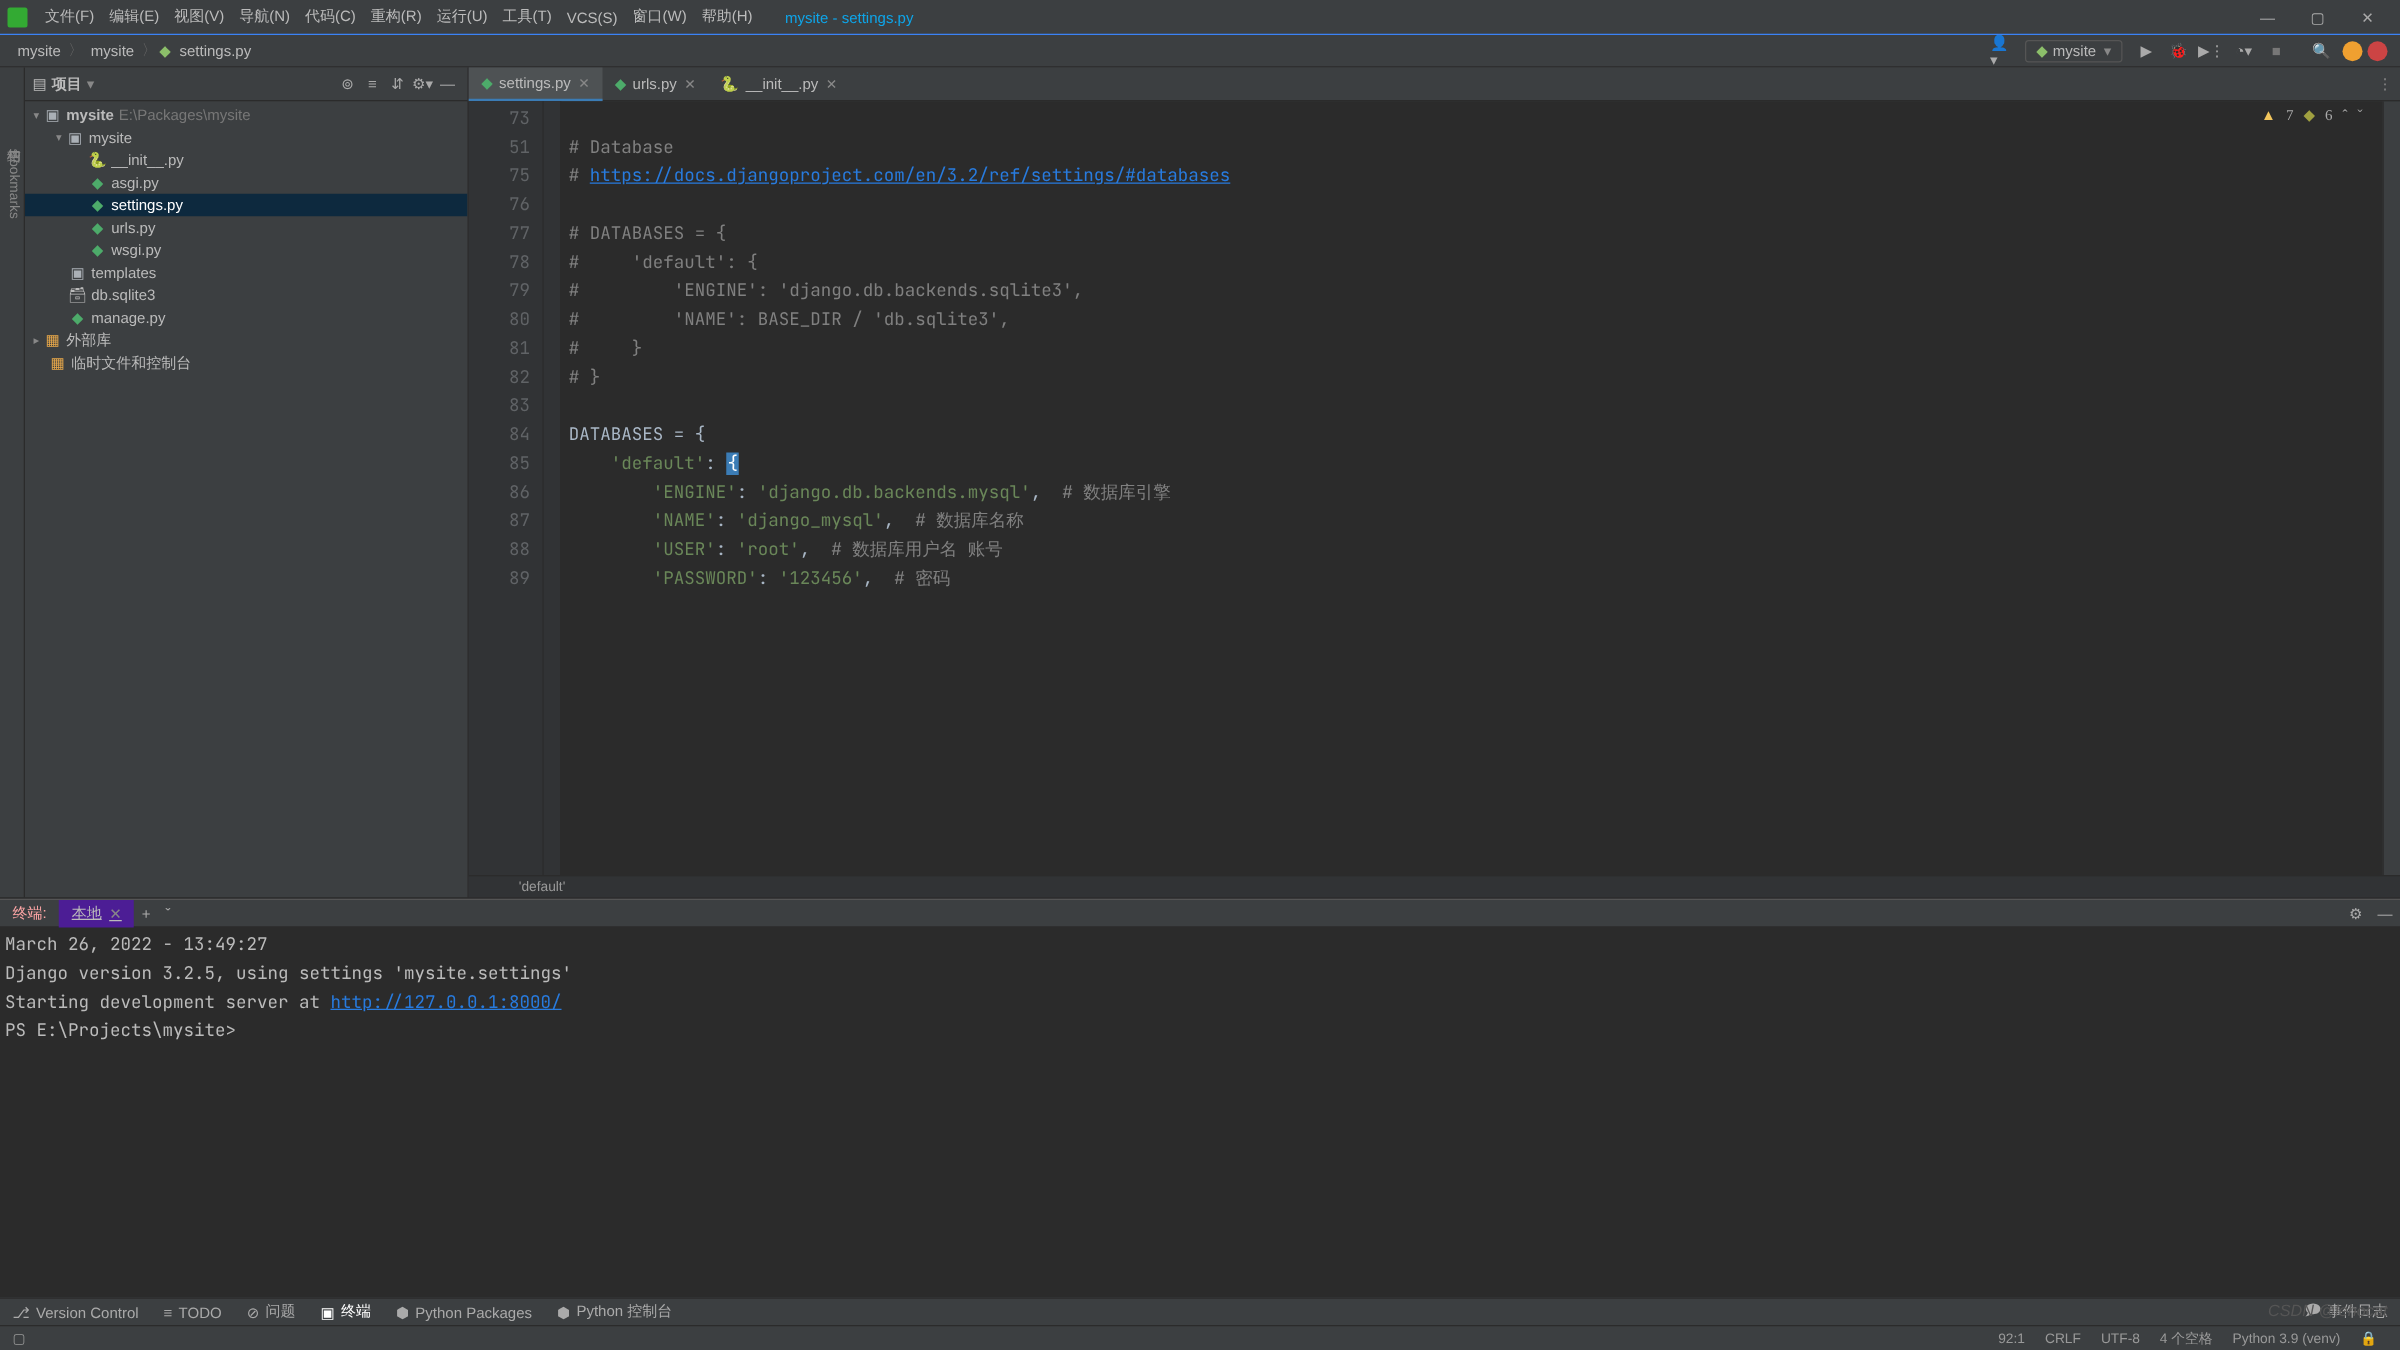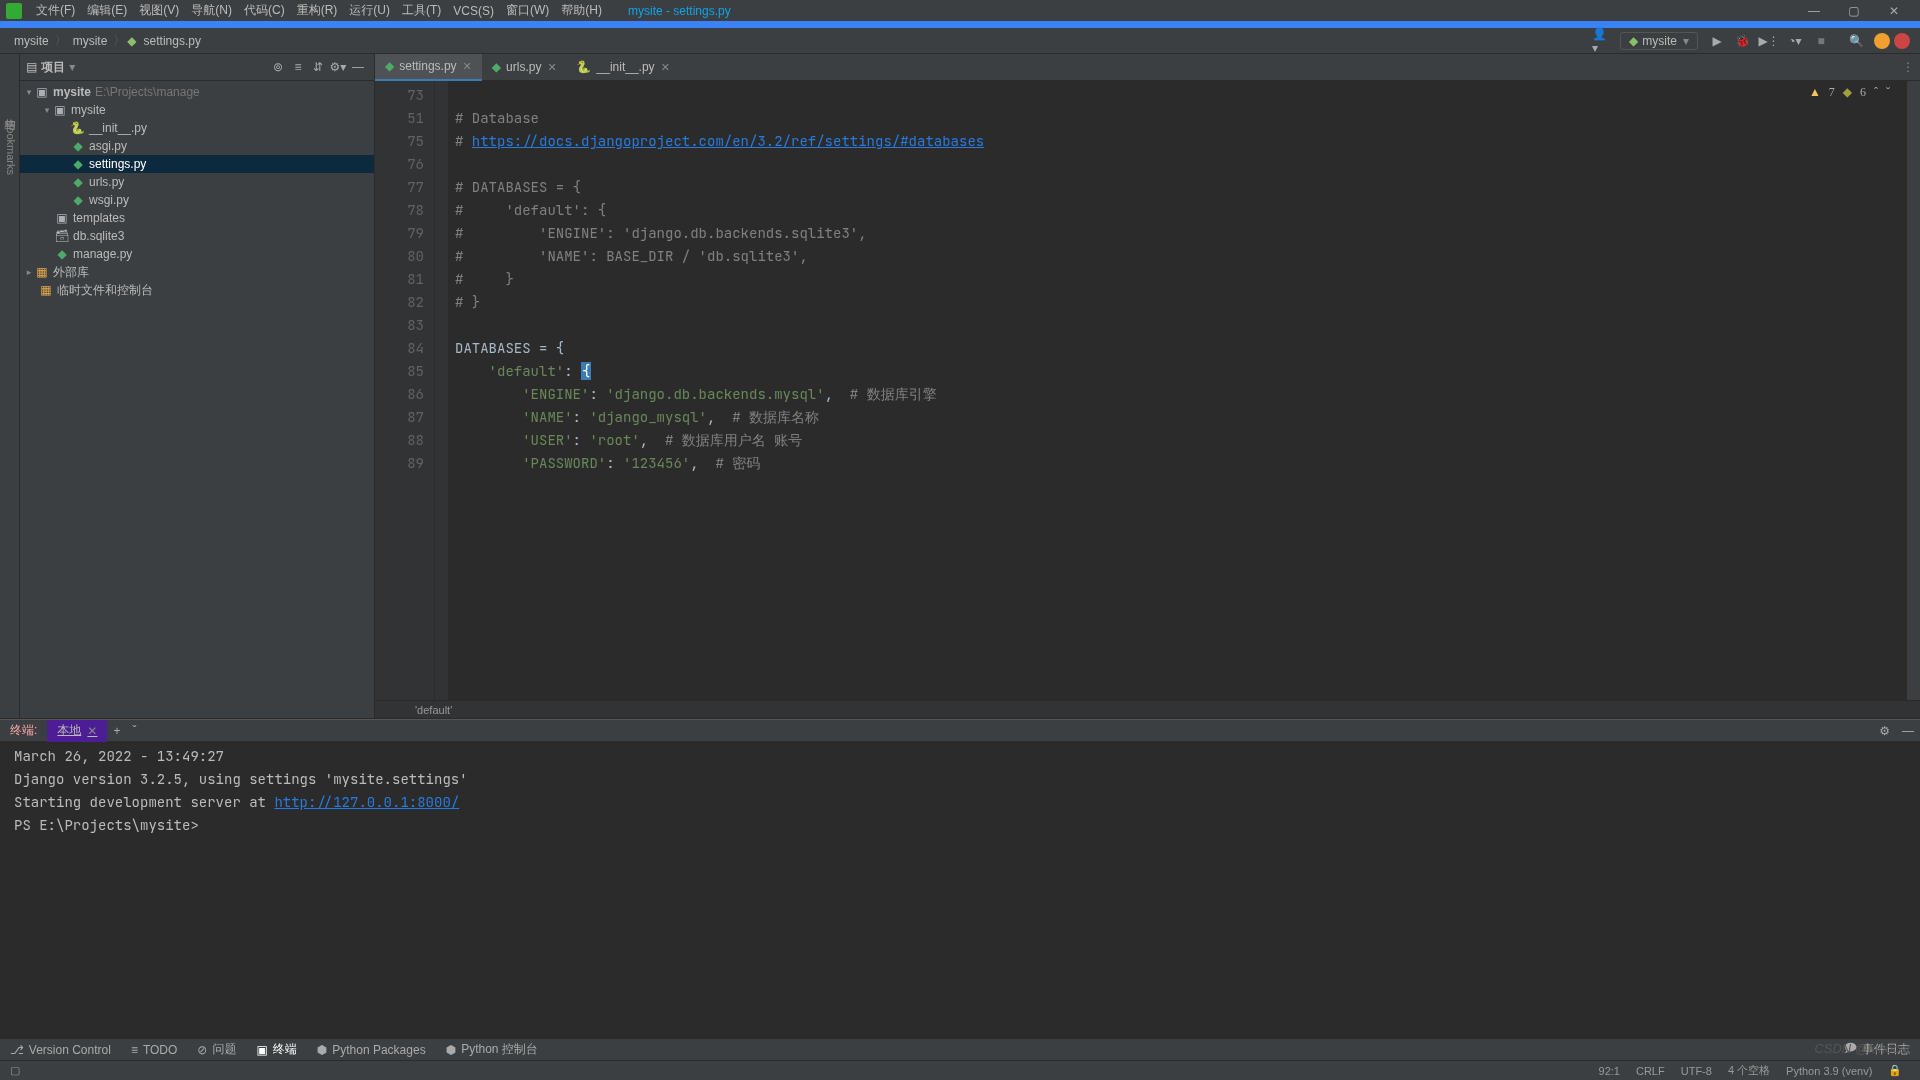--- a/index.html
+++ b/index.html
@@ -1,19 +1,19 @@
 <!DOCTYPE html>
 <html><head>
 <meta charset="utf-8">
 <style>
 * { margin:0; padding:0; box-sizing:border-box; }
 body { font-family:"Segoe UI","Microsoft YaHei",sans-serif; font-size:12px; background:#3c3f41; color:#bbbbbb; width:1920px; height:1080px; overflow:hidden; display:flex; flex-direction:column; }
 
 
-.titlebar { height:28px; background:#3c3f41; display:flex; align-items:center; padding:0 6px; border-bottom:7px solid #3b82f6; }
+.titlebar { height:28px; background:#3c3f41; display:flex; align-items:center; padding:0 6px; border-bottom:1px solid #3b82f6; }
 .titlebar .logo { width:16px; height:16px; background:#3a3; border-radius:2px; margin-right:8px; display:inline-block; }
 .titlebar .menu-item { padding:0 6px; cursor:pointer; }
 .titlebar .title { margin-left:20px; color:#0ea5e9; }
 .titlebar .spacer { flex:1; }
 .titlebar .wbtn { width:40px; text-align:center; color:#aaa; cursor:pointer; }
 
 
 .navbar { height:26px; background:#3c3f41; display:flex; align-items:center; padding:0 10px; border-bottom:1px solid #2b2b2b; }
 .navbar .crumb { padding:0 4px; }
 .navbar .sep { color:#666; padding:0 2px; }
@@ -70,21 +70,21 @@
 .breadcrumb-bottom { height:18px; background:#313335; color:#999; padding-left:40px; font-size:11px; display:flex; align-items:center; border-top:1px solid #2b2b2b; }
 
 
 .terminal-panel { height:320px; background:#2b2b2b; display:flex; flex-direction:column; border-top:1px solid #2b2b2b; }
 .term-hdr { height:22px; background:#3c3f41; display:flex; align-items:center; border-top:1px solid #555; }
 .term-hdr .ttab { padding:0 10px; height:22px; display:flex; align-items:center; }
 .term-hdr .ttab.lbl { color:#fca5a5; }
 .term-hdr .ttab.active { background:#4c1d95; text-decoration:underline; }
 .term-hdr .plus, .term-hdr .caret { padding:0 6px; cursor:pointer; color:#aaa; }
 .term-hdr .spacer { flex:1; }
-.term-body { flex:1; padding:4px 14px; font-family:"JetBrains Mono",Consolas,monospace; font-size:14px; line-height:23px; color:#bbbbbb; white-space:pre; }
+.term-body { flex:1; padding:4px 4px; font-family:"JetBrains Mono",Consolas,monospace; font-size:14px; line-height:23px; color:#bbbbbb; white-space:pre; }
 .term-body .link { color:#287bde; text-decoration:underline; }
 
 
 .toolbar-bottom { height:22px; background:#3c3f41; display:flex; align-items:center; border-top:1px solid #2b2b2b; font-size:12px; color:#aaa; }
 .toolbar-bottom .tw { padding:0 10px; display:flex; align-items:center; gap:5px; cursor:pointer; }
 .toolbar-bottom .tw.active { color:#fff; }
 .toolbar-bottom .spacer { flex:1; }
 .wm { position:absolute; right:10px; bottom:24px; color:#555; font-style:italic; font-size:13px; }
 
 
@@ -154,21 +154,21 @@
       <span class="tb">≡</span>
       <span class="tb">⇵</span>
       <span class="tb">⚙▾</span>
       <span class="tb">—</span>
     </div>
     <div class="tree">
       <div class="tree-row" style="padding-left:4px">
         <span class="arrow">▾</span>
         <span class="icon fld">▣</span>
         <b>mysite</b>
-        <span class="path">E:\Projects\manage</span>
+        <span class="path">E:\Packages\mysite</span>
       </div>
       <div class="tree-row" style="padding-left:22px">
         <span class="arrow">▾</span>
         <span class="icon fld">▣</span>
         <span>mysite</span>
       </div>
       <div class="tree-row" style="padding-left:50px">
           <span class="icon py">🐍</span>
           <span>__init__.py</span>
         </div>

